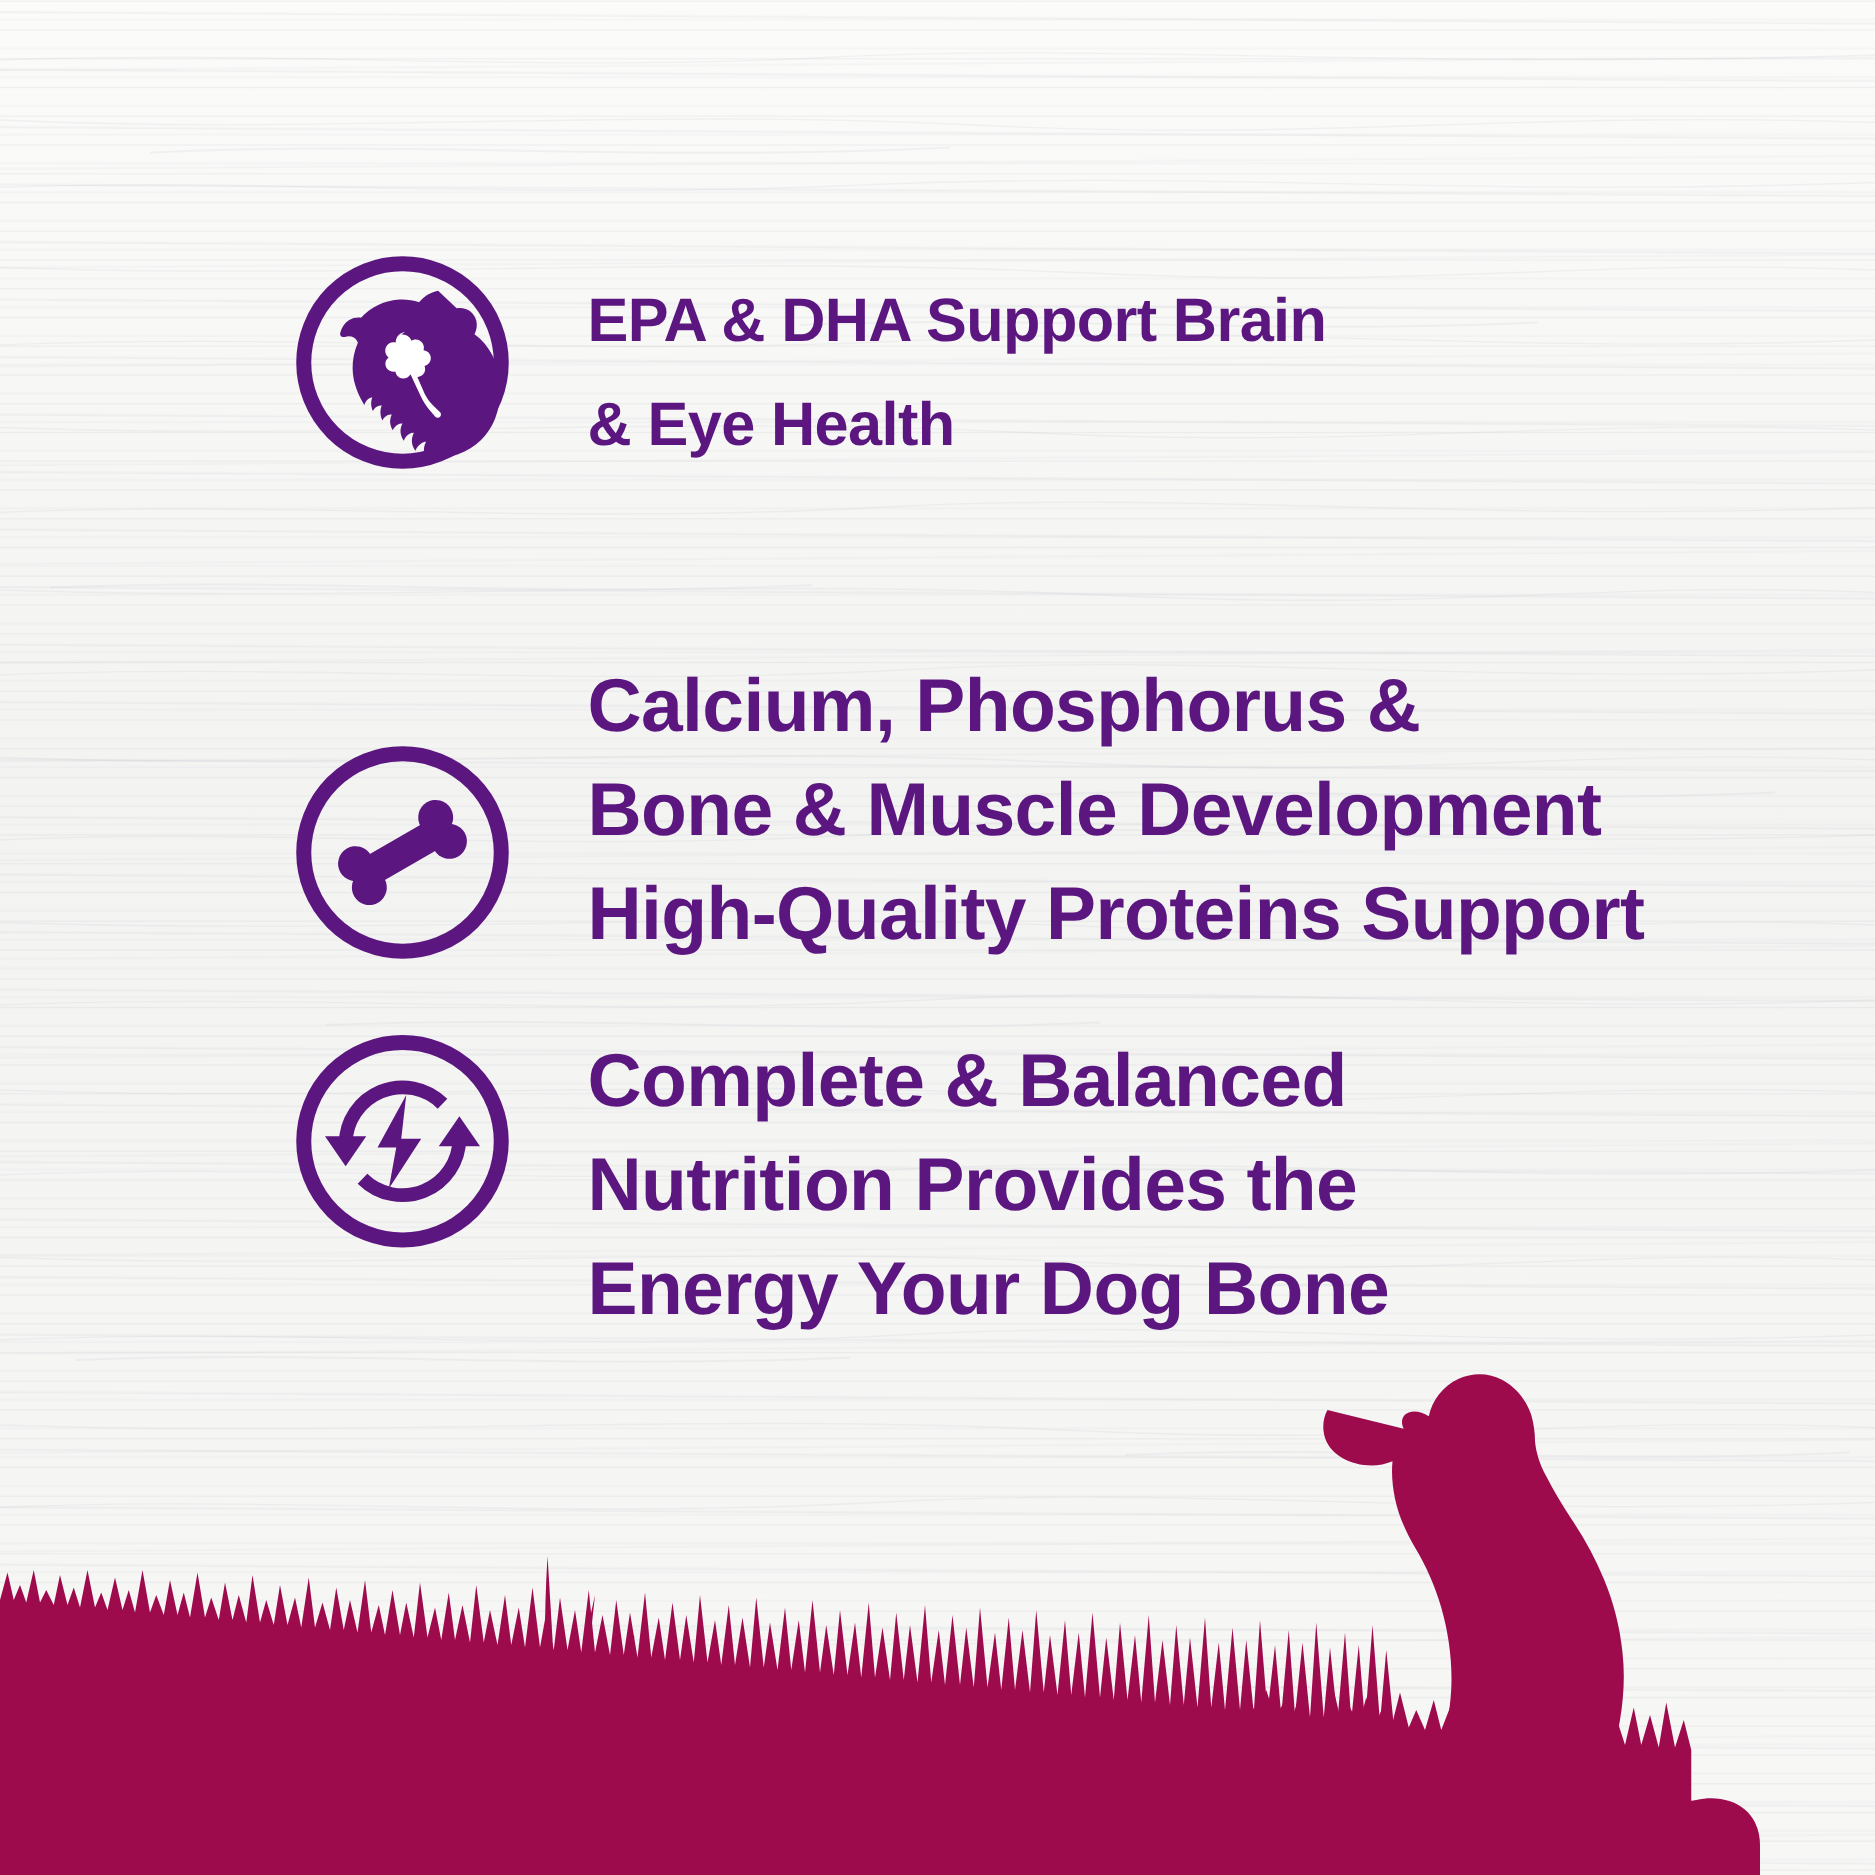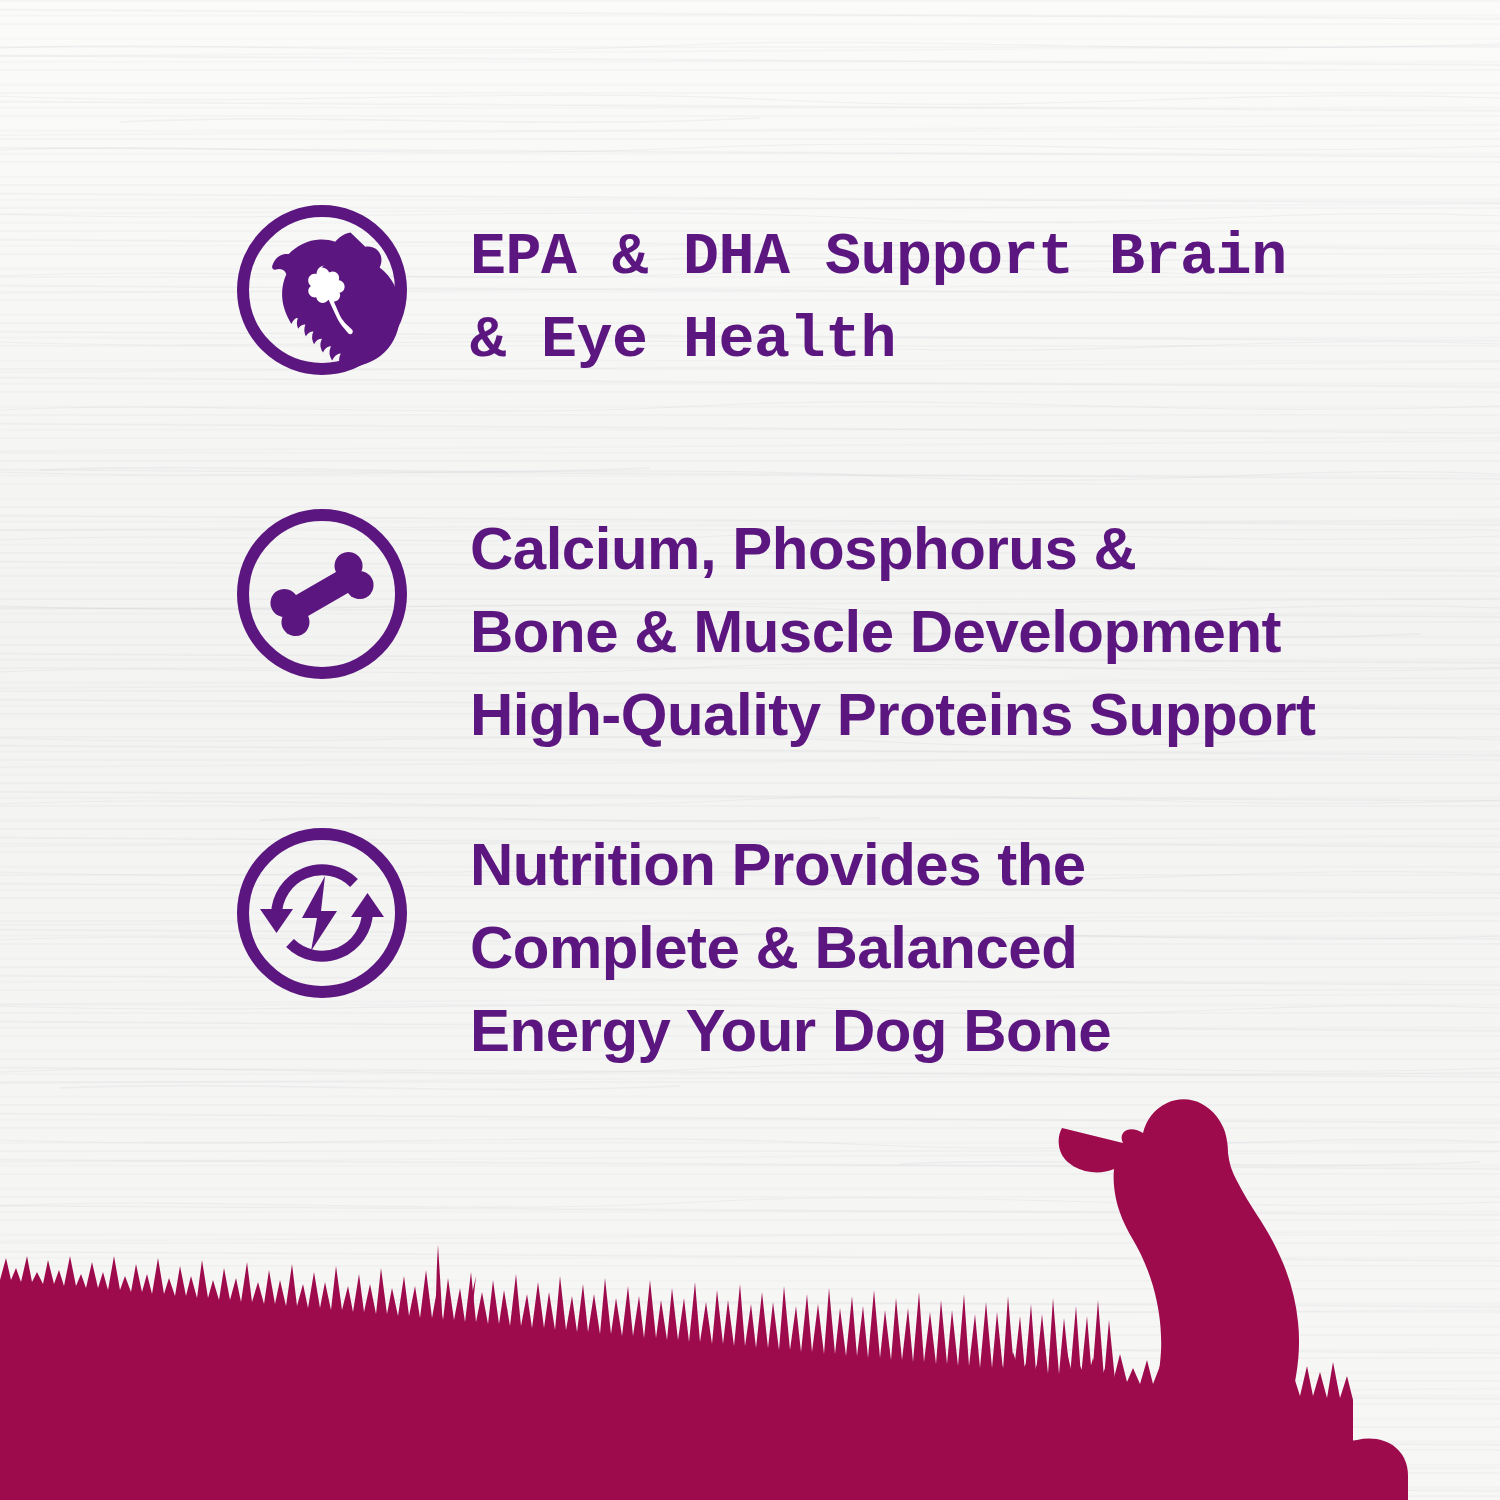--- a/index.html
+++ b/index.html
@@ -87,23 +87,23 @@
     font-family: "Liberation Sans", sans-serif;
     font-weight: bold;
     letter-spacing: -0.5px;
   }
   .feature-text .line {
     display: block;
     white-space: nowrap;
   }
 
   #row-0 { top: 200px; }
-  #row-0 .feature-text { font-size: 60px; line-height: 83px; padding-top: 16px; font-family: Liberation Mono, monospace; }
-
-  #row-1 { top: 504px; }
+  #row-0 .feature-text { font-size: 49px; line-height: 83px; padding-top: 16px; }
+
+  #row-1 { top: 520px; align-items: flex-end; }
   #row-1 .feature-text { font-size: 60px; line-height: 83px; padding-top: 3px; }
 
   #row-2 { top: 823px; }
   #row-2 .feature-text { font-size: 60px; line-height: 83px; padding-top: 0px; }
 
   
   #scene {
     position: absolute;
     left: 0;
     bottom: 0;
@@ -235,22 +235,22 @@
             <path d="M135.5 88 A45.5 45.5 0 0 1 58 120"></path>
           </g>
           <g fill="#5c1680">
             <path d="M44.5 110 L28 86 L61 86 Z"></path>
             <path d="M135.5 70 L152 94 L119 94 Z"></path>
             <path d="M93 53 L70 95 L85 95 L79 128 L105 88 L89 88 Z"></path>
           </g>
         </svg>
       </div>
       <div class="feature-text">
+        <span class="line">Complete &amp; Balanced</span>
         <span class="line">Nutrition Provides the</span>
-        <span class="line">Complete &amp; Balanced</span>
         <span class="line">Energy Your Dog Bone</span>
       </div>
     </div>
 
   </div>
 
   <svg id="scene" viewBox="0 0 1500 460" preserveAspectRatio="none">
     <g fill="#9e0b4d">
 
       <path d="

